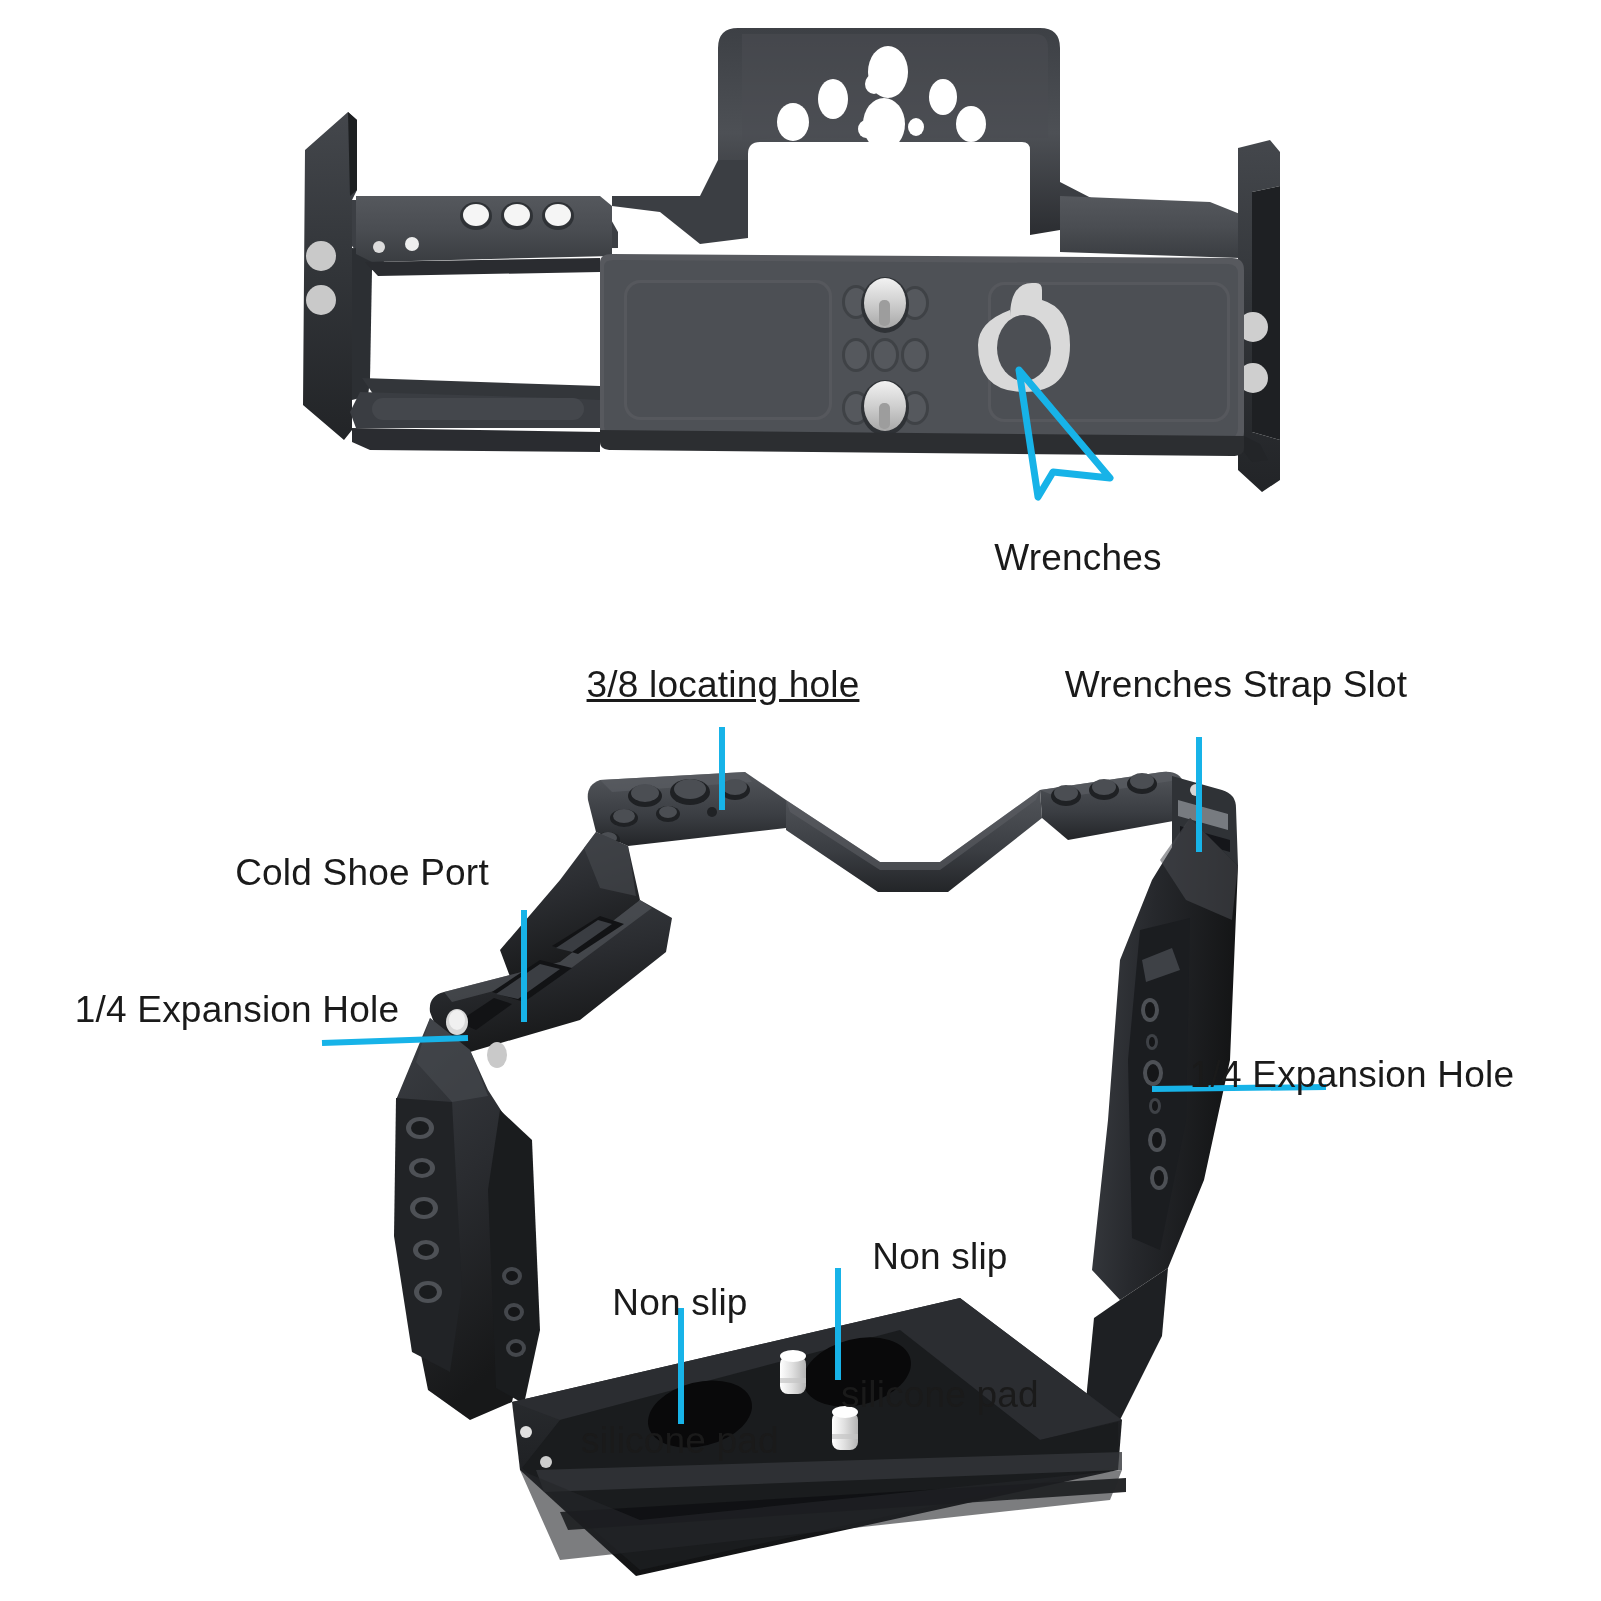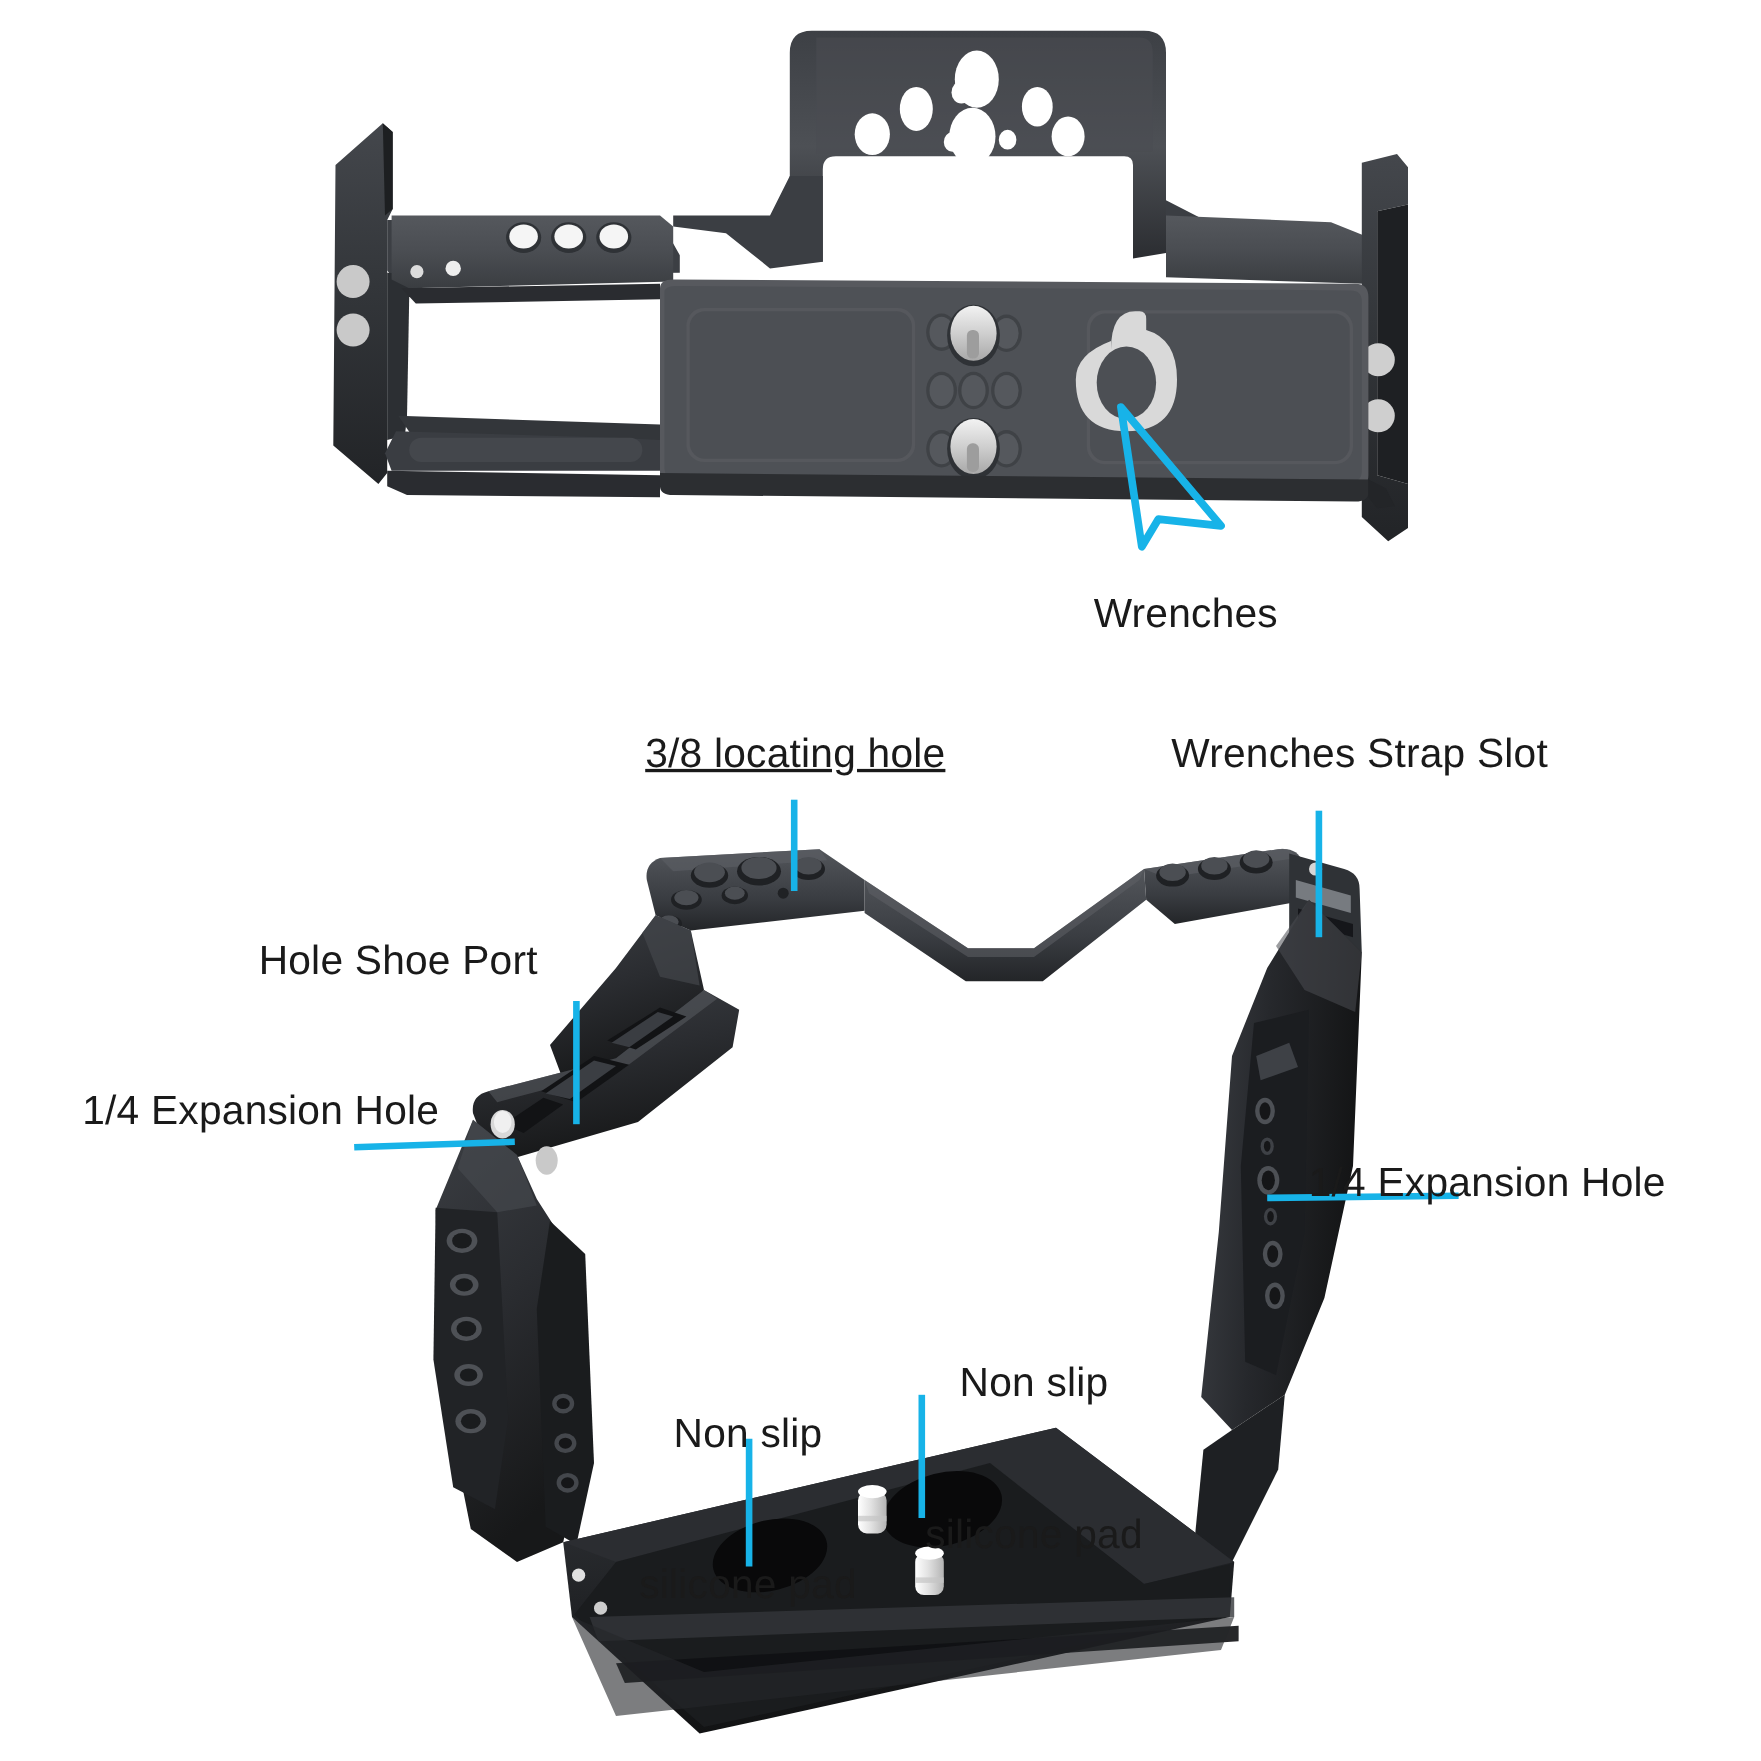--- a/index.html
+++ b/index.html
@@ -337,21 +337,21 @@
       <line x1="838" y1="1268" x2="838" y2="1380"></line>
     </g>
   </svg>
 
   <div class="label center" style="left:1046px;top:535px;margin-left:32px;">Wrenches</div>
 
   <div class="label center" style="left:723px;top:662px;text-decoration:underline;">3/8 locating hole</div>
 
   <div class="label center" style="left:1236px;top:662px;">Wrenches Strap Slot</div>
 
-  <div class="label center" style="left:362px;top:850px;">Hole Shoe Port</div>
+  <div class="label center" style="left:362px;top:850px;">Cold Shoe Port</div>
 
   <div class="label center" style="left:237px;top:987px;">1/4 Expansion Hole</div>
 
   <div class="label center" style="left:1352px;top:1052px;">1/4 Expansion Hole</div>
 
   <div class="label center" style="left:680px;top:1188px;">
     <div>Non slip</div>
     <div>silicone pad</div>
   </div>
 

